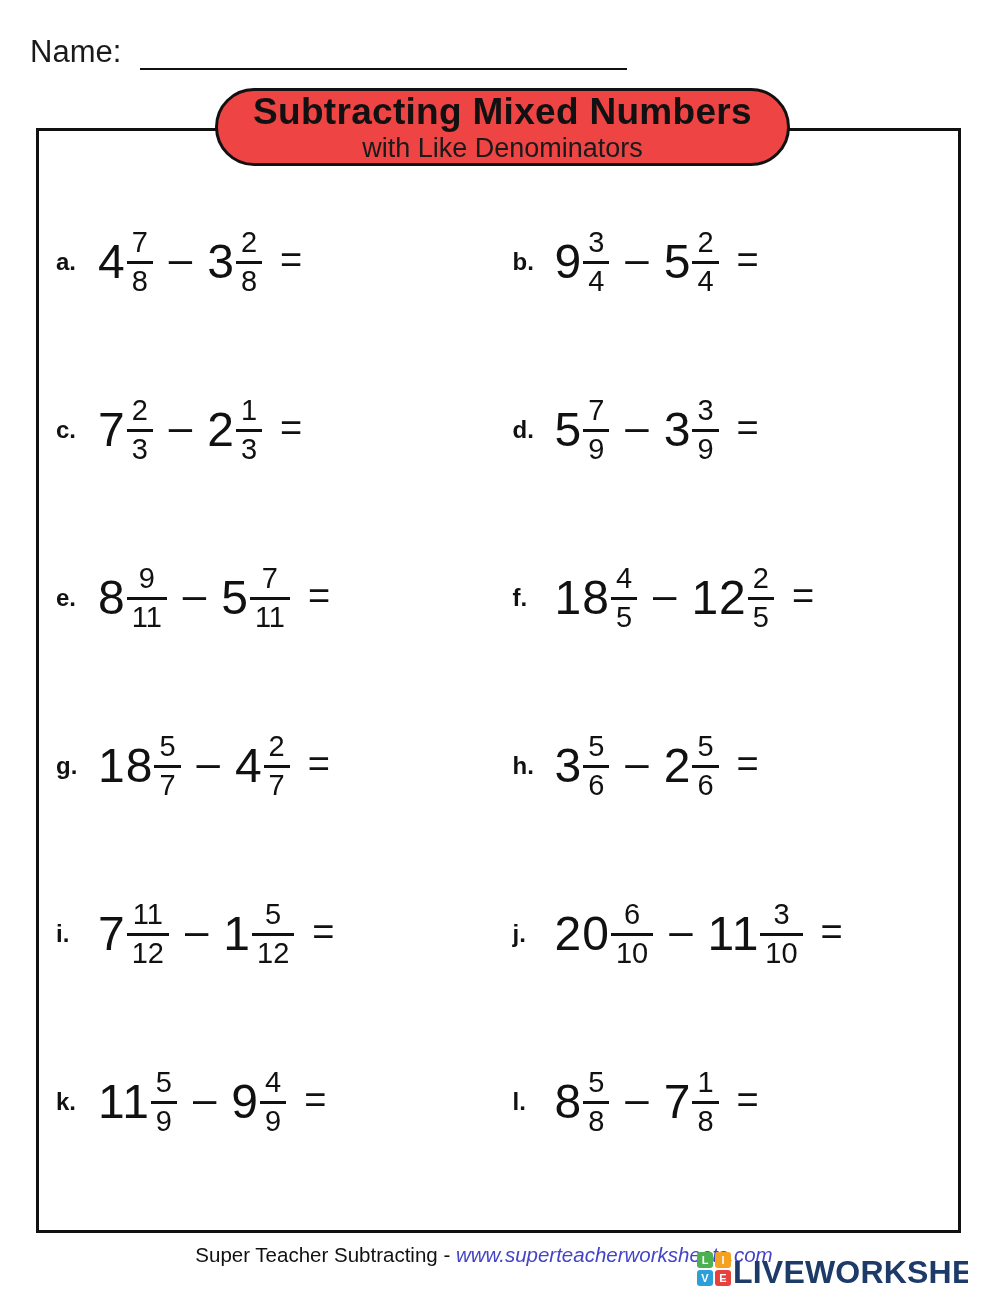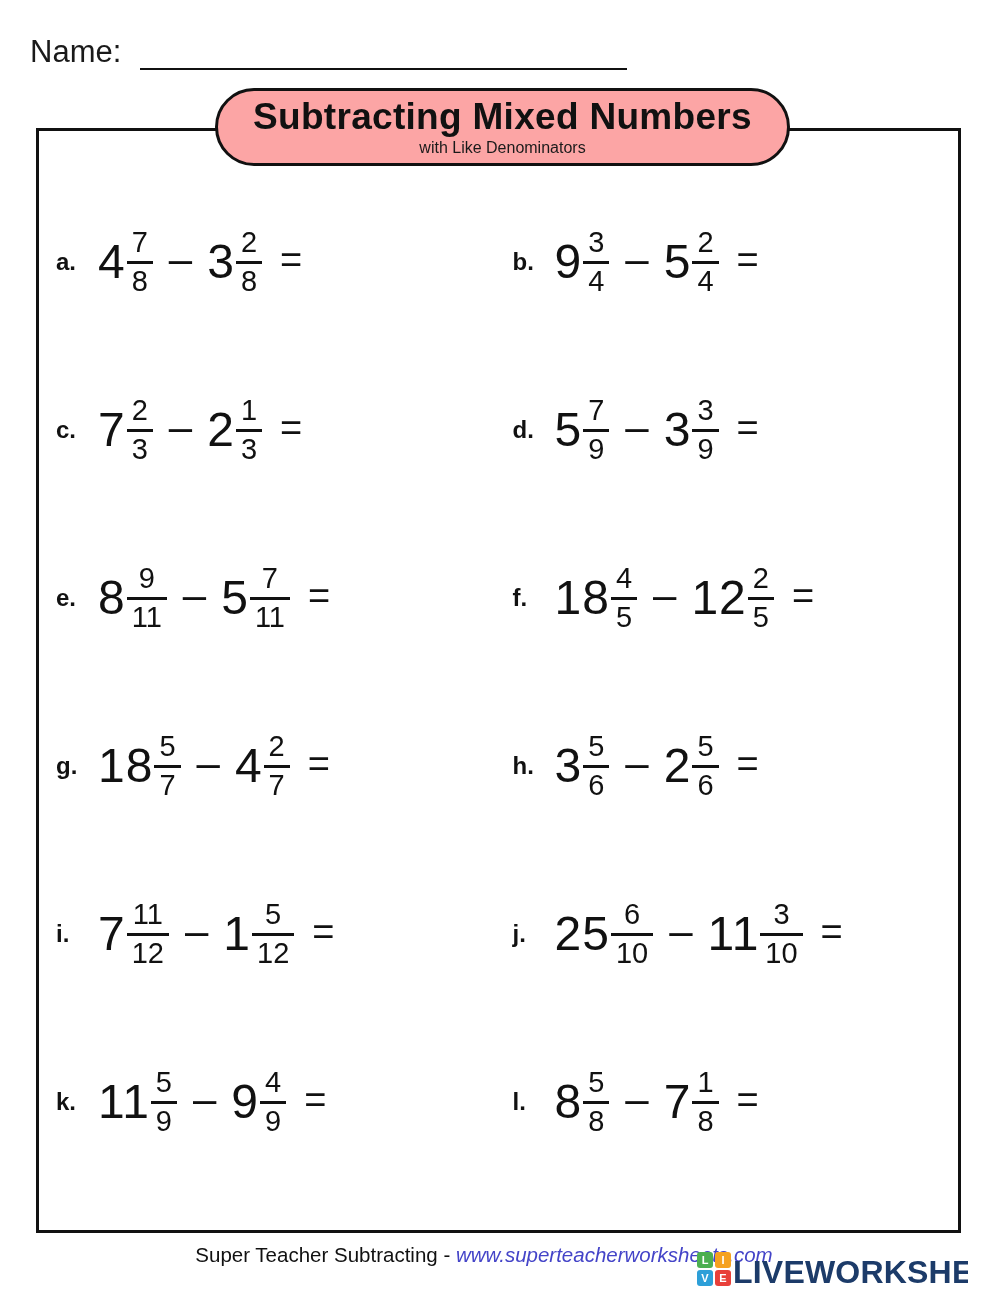--- a/index.html
+++ b/index.html
@@ -12,25 +12,25 @@
   .name-label { position:absolute; left:30px; top:34px; font-size:31px; color:#1a1a1a; }
   .name-line  { position:absolute; left:140px; top:30px; width:487px; height:38px;
                 border-bottom:2.5px solid #111; }
 
   
   .sheet-box { position:absolute; left:36px; top:128px; width:925px; height:1105px;
                border:3px solid #111; box-sizing:border-box; background:#fff; }
 
   
   .title-pill { position:absolute; left:215px; top:88px; width:575px; height:78px;
-                background:#fca5a5; border:3.5px solid #111; border-radius:44px; z-index:2;
+                background:#ef4444; border:3.5px solid #111; border-radius:44px; z-index:2;
                 display:flex; flex-direction:column; align-items:center; justify-content:center;
                 box-sizing:border-box; }
   .title    { font-size:37px; font-weight:bold; letter-spacing:0.3px; line-height:1; }
-  .subtitle { font-size:16px; margin-top:5px; line-height:1; color:#1a1a1a; }
+  .subtitle { font-size:27px; margin-top:5px; line-height:1; color:#1a1a1a; }
 
   
   .problems { position:absolute; left:36px; top:128px; width:925px; height:1105px;
               display:grid; grid-template-columns:1fr 1fr; grid-auto-rows:168px;
               padding-top:50px; box-sizing:border-box; }
   .problem { display:flex; align-items:center; padding-left:20px; }
   .problem.right { padding-left:14px; }
   .plabel { font-size:24px; font-weight:bold; width:42px; flex:0 0 auto; }
   .whole  { font-size:48px; line-height:1; letter-spacing:1px; }
   .frac   { display:inline-flex; flex-direction:column; align-items:center;
@@ -208,21 +208,21 @@
       <span class="whole">1</span>
       <span class="frac">
           <span class="num">5</span>
           <span class="den">12</span>
         </span>
       <span class="eq">=</span>
     </div>
 
     <div class="problem right">
       <span class="plabel">j.</span>
-      <span class="whole">25</span>
+      <span class="whole">20</span>
       <span class="frac">
           <span class="num">6</span>
           <span class="den">10</span>
         </span>
       <span class="op">–</span>
       <span class="whole">11</span>
       <span class="frac">
           <span class="num">3</span>
           <span class="den">10</span>
         </span>

